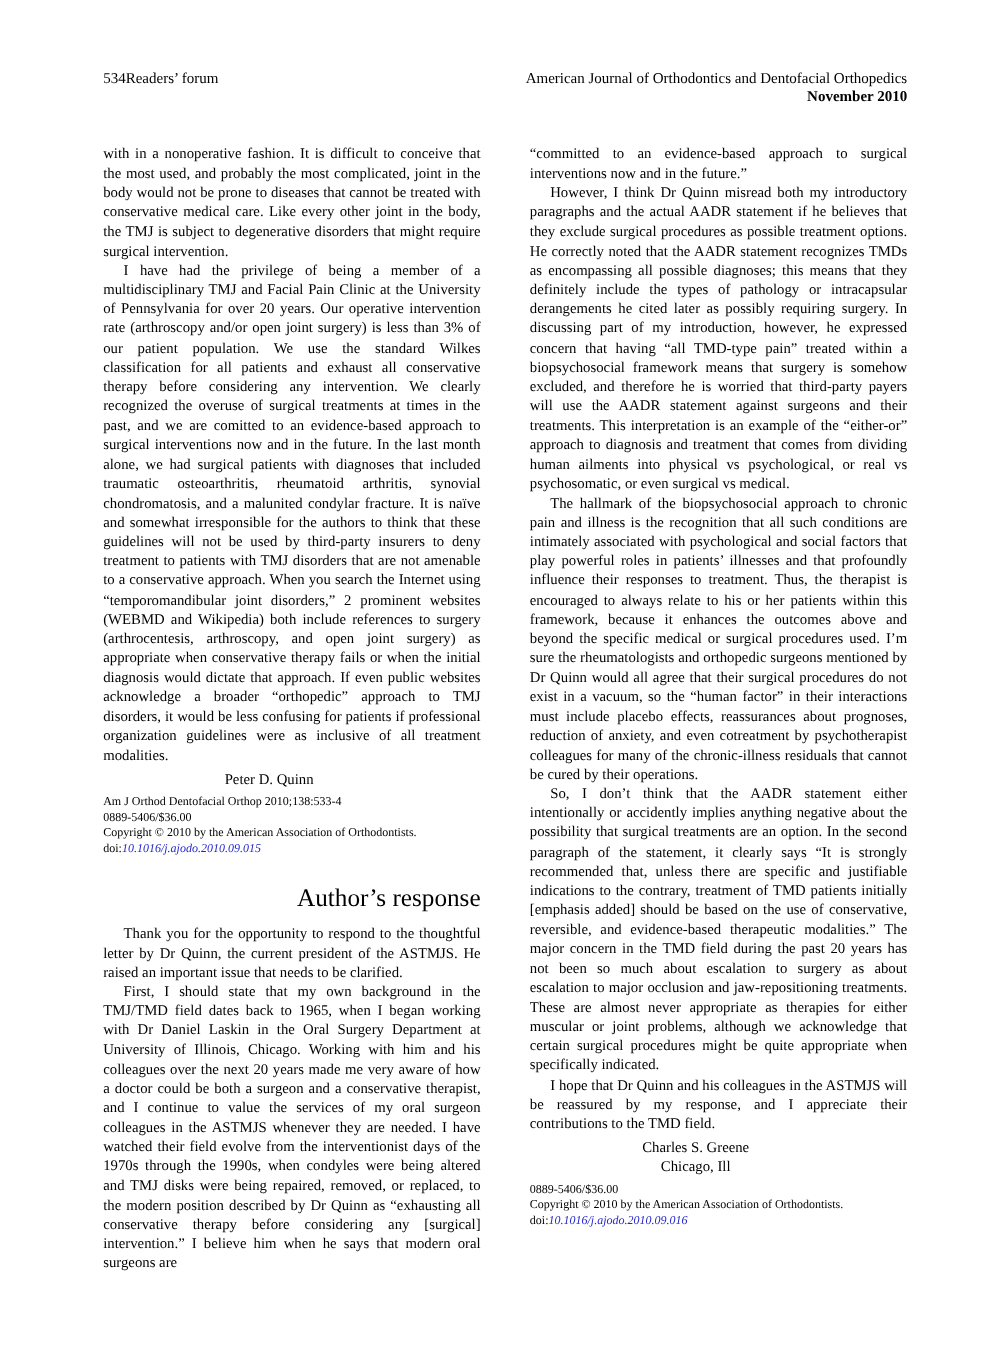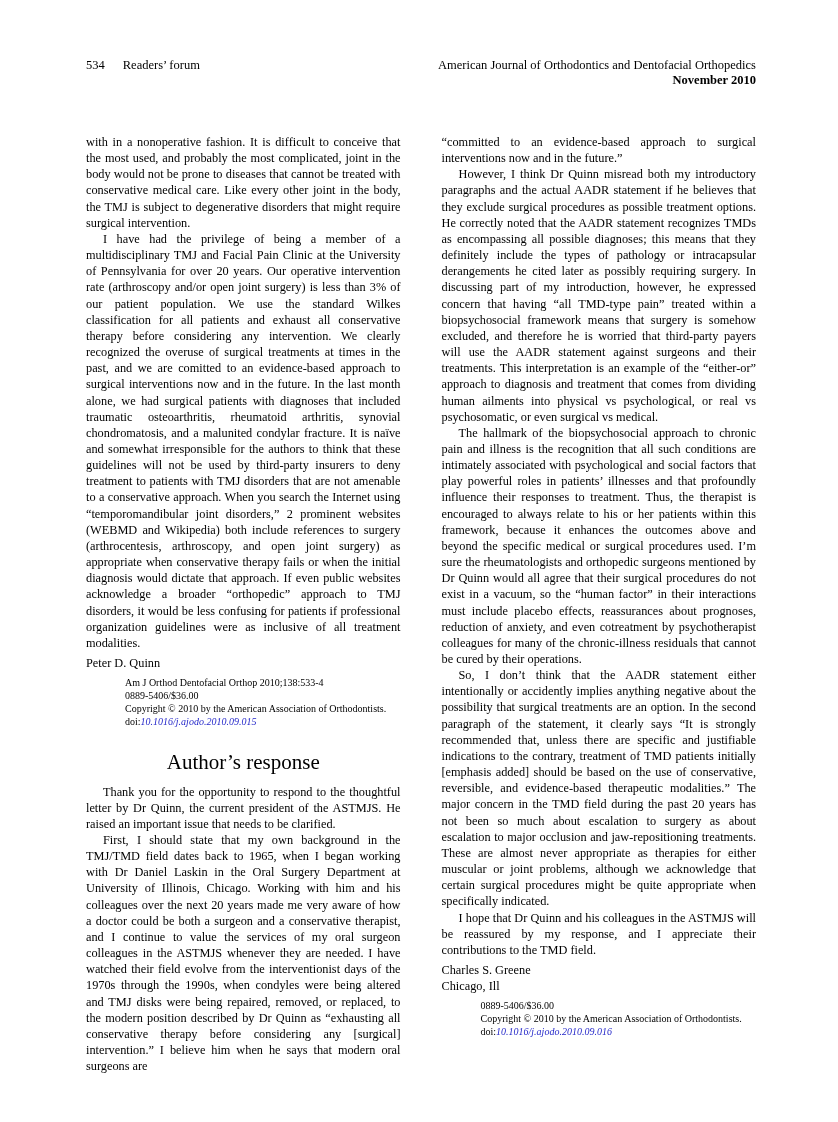--- a/index.html
+++ b/index.html
@@ -17,65 +17,64 @@
     position: absolute;
     top: 58px;
     left: 86px;
     width: 670px;
     display: flex;
     justify-content: space-between;
     align-items: flex-start;
     font-size: 12.5px;
     line-height: 15px;
   }
-  .header-left { display: flex; gap: 18px; }
+  .header-left { display: flex; }
   .header-right { text-align: right; }
   .journal-name { font-weight: normal; }
   .issue-date { font-weight: bold; }
   .columns {
     position: absolute;
-    top: 134px;
+    top: 120px;
     left: 86px;
     width: 670px;
     display: flex;
     gap: 41px;
   }
   .col {
     width: 320px;
     font-size: 12.3px;
     line-height: 16.15px;
     text-align: justify;
   }
   .col p { margin: 0; text-indent: 17px; }
   .col p.cont { text-indent: 0; }
   .signature {
-    text-align: left;
+    text-align: center;
     padding-right: 38px;
     margin-top: 4px;
     margin-bottom: 6px;
   }
   .signature div { line-height: 16.15px; }
   .citation {
     font-size: 10px;
     line-height: 12.8px;
     text-align: left;
     margin-top: 6px;
-    margin-left: 39px;
   }
   .citation .doi {
     color: #2427c9;
     text-decoration: none;
     cursor: pointer;
     font-style: italic;
   }
   .response-heading {
     font-size: 21px;
     font-weight: normal;
     margin: 26px 0 13px 0;
-    text-align: center;
+    text-align: right;
     text-indent: 0;
   }
 </style>
 </head>
 <body>
 
 <div class="page">
 
   <div class="header">
     <div class="header-left">

